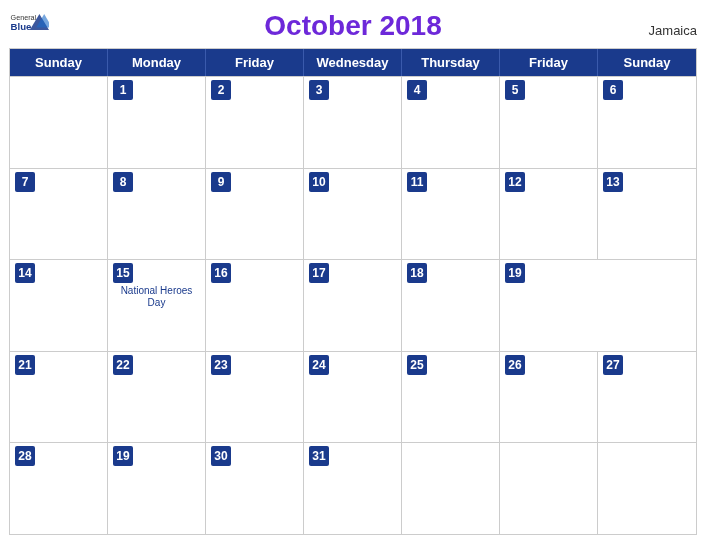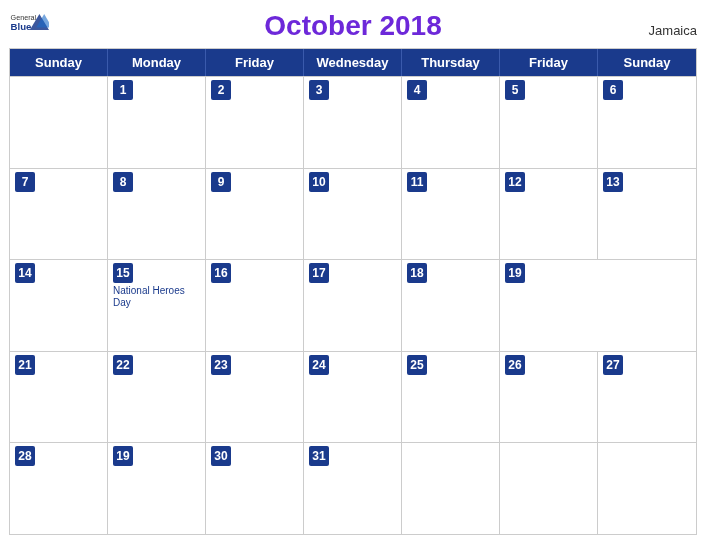--- a/index.html
+++ b/index.html
@@ -106,20 +106,21 @@
       font-weight: bold;
     }
     .day-number.empty {
       background: transparent;
     }
     .holiday-label {
       font-size: 10px;
       color: #1a3a8c;
       margin-top: 2px;
       line-height: 1.2;
+      text-align: center;
     }
   </style>
 </head>
 <body>
 
 <div class="page">
   <div class="header">
 
     <div class="logo">
       <svg class="logo-icon" viewBox="0 0 50 35">

